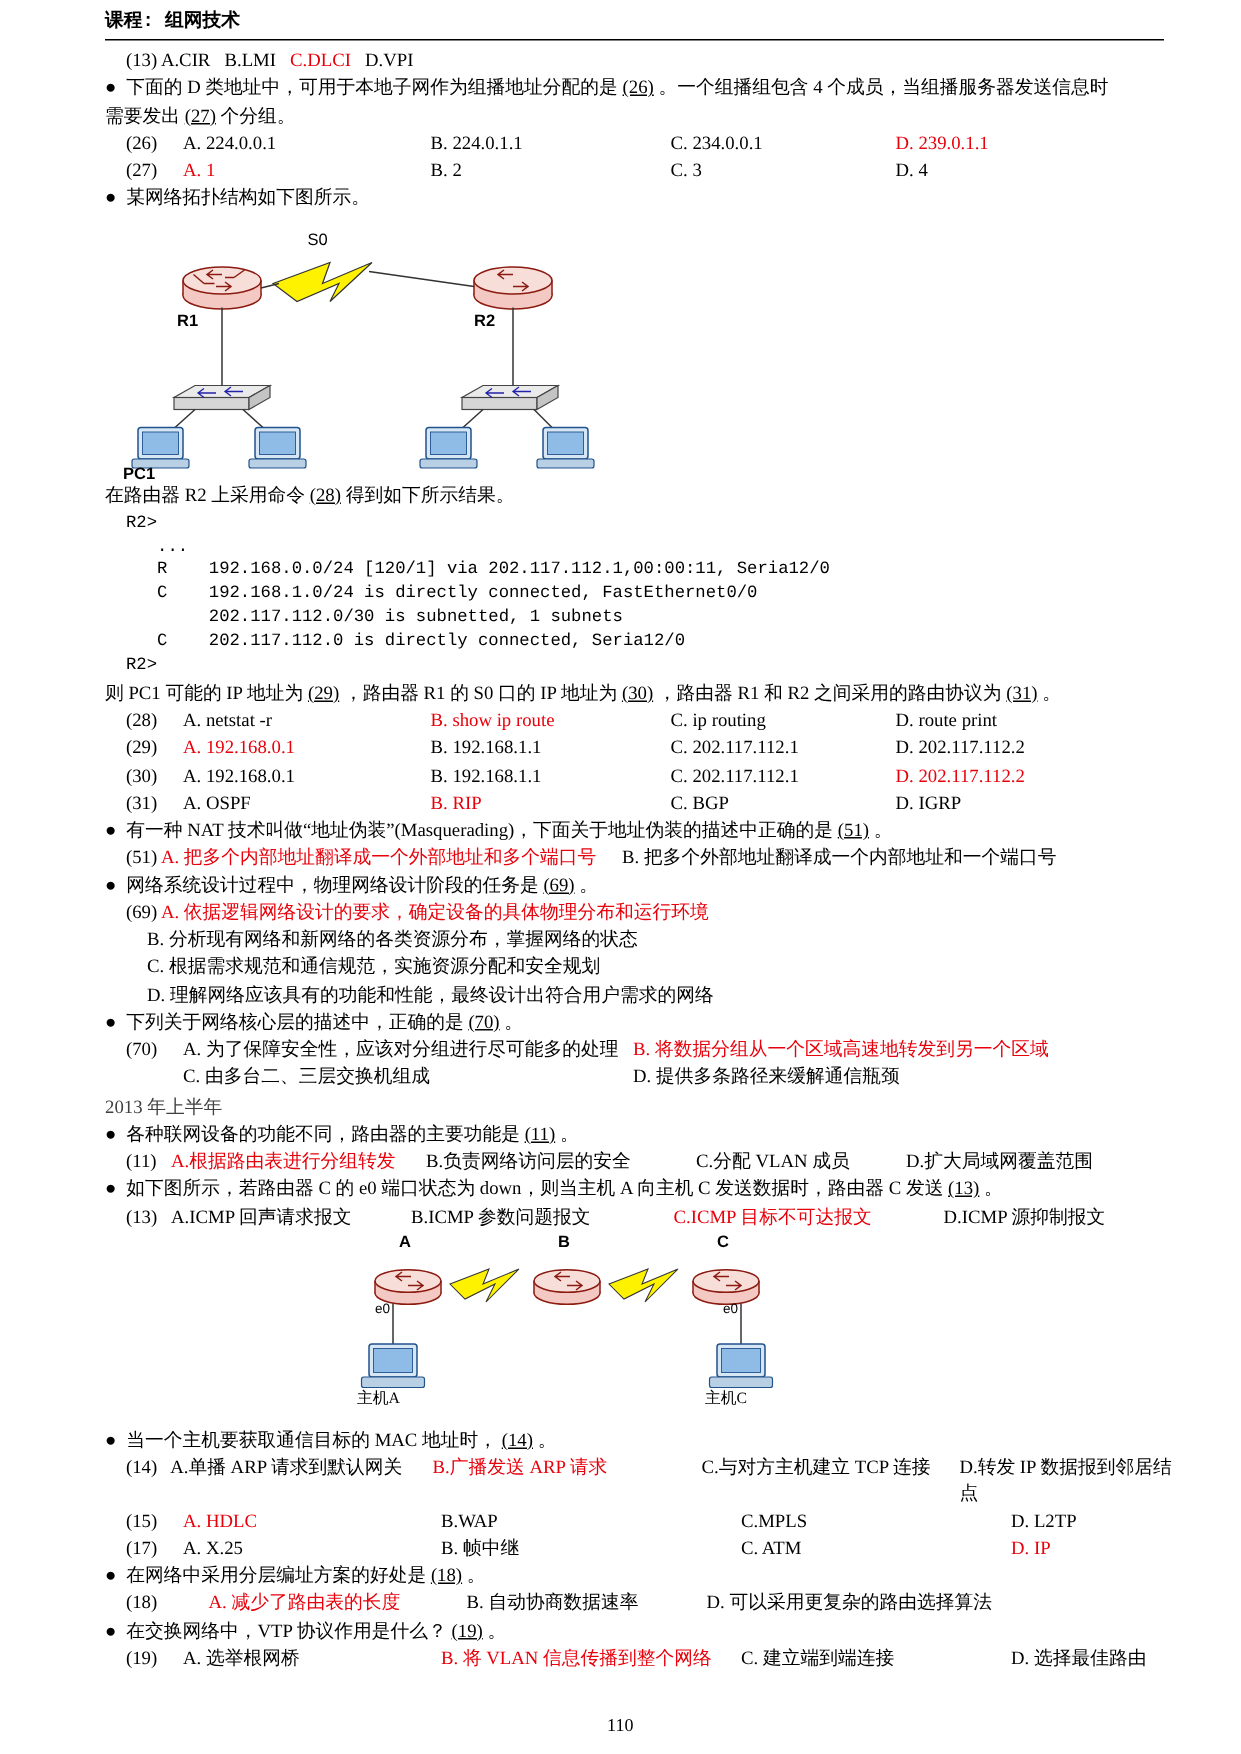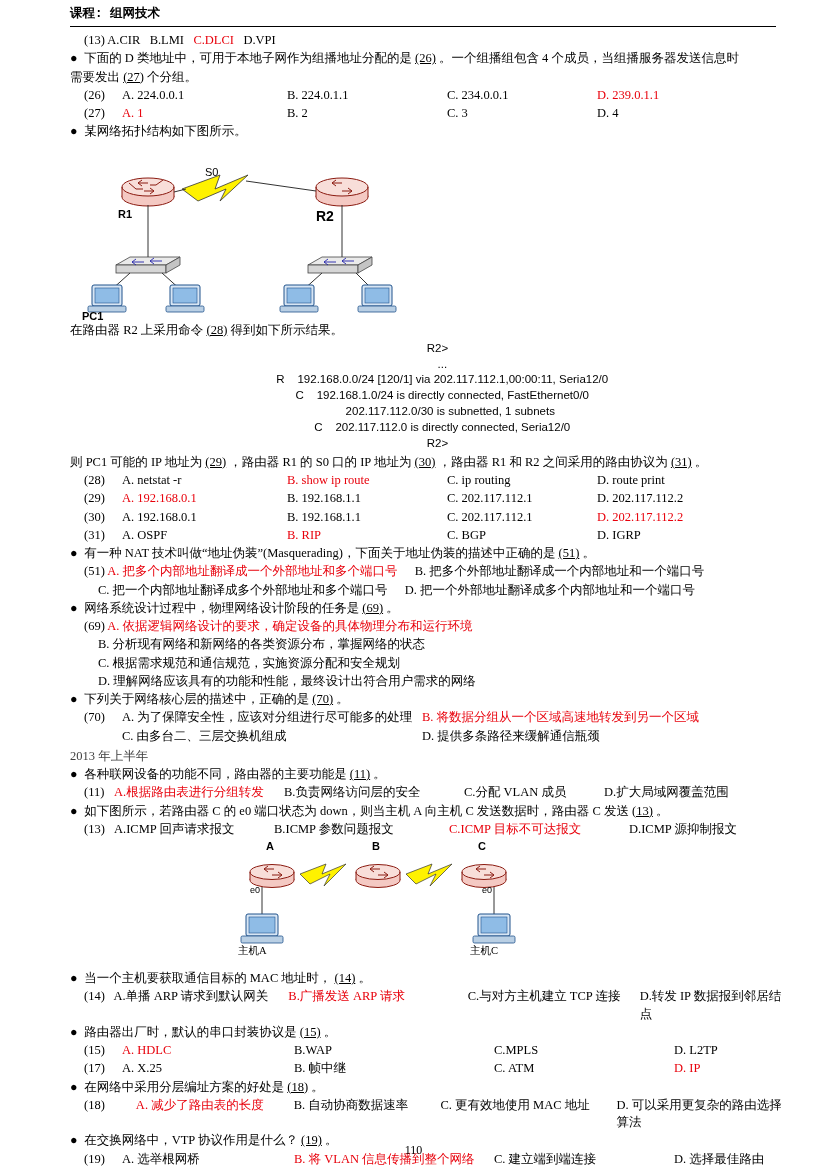--- a/index.html
+++ b/index.html
@@ -28,21 +28,21 @@
     font-weight:bold;
     font-family:Liberation Mono, monospace;
   }
   .content{margin-top:22px;}
   .row{margin:0 0 1px 0;}
   .ind1{padding-left:14px;}
   .ind2{padding-left:28px;}
   .bullet{display:inline-block;width:11px;}
   .red{color:#e8000b;}
   .u{text-decoration:underline;}
-  .mono{font-family:Liberation Sans, sans-serif;font-size:11.5px;text-align:center;}
+  .mono{font-family:Liberation Mono, monospace;font-size:11.5px;}
   .opts{display:flex;}
   .opts > span{display:block;}
   .c1{width:38px;}
   .c2{width:165px;}
   .c3{width:160px;}
   .c4{width:150px;}
   .c5{width:150px;}
   .figure1{position:relative;height:175px;margin:4px 0 2px 0;}
   .figure2{position:relative;height:128px;margin:2px 0 2px 0;}
   .codeblk{margin:2px 0 2px 0;}
@@ -169,23 +169,23 @@
           <rect x="214" y="140" width="30" height="21" rx="2" fill="#d7e6f5" stroke="#20528c" stroke-width="1"></rect>
           <rect x="217" y="143" width="24" height="15" fill="#8fbce6" stroke="#20528c" stroke-width="0.6"></rect>
           <rect x="210" y="161" width="38" height="6" rx="1.5" fill="#b9cfe4" stroke="#20528c" stroke-width="0.8"></rect>
         </g>
         <g>
           <rect x="292" y="140" width="30" height="21" rx="2" fill="#d7e6f5" stroke="#20528c" stroke-width="1"></rect>
           <rect x="295" y="143" width="24" height="15" fill="#8fbce6" stroke="#20528c" stroke-width="0.6"></rect>
           <rect x="288" y="161" width="38" height="6" rx="1.5" fill="#b9cfe4" stroke="#20528c" stroke-width="0.8"></rect>
         </g>
       </svg>
-      <div style="position:absolute;left:135px;top:20px;font-size:11px;font-family:'Liberation Sans',sans-serif;">S0</div>
+      <div style="position:absolute;left:135px;top:8px;font-size:11px;font-family:'Liberation Sans',sans-serif;">S0</div>
       <div style="position:absolute;left:48px;top:62px;font-size:11px;font-weight:bold;font-family:'Liberation Sans',sans-serif;">R1</div>
-      <div style="position:absolute;left:246px;top:62px;font-size:14px;font-weight:bold;font-family:'Liberation Sans',sans-serif;">R2</div>
+      <div style="position:absolute;left:246px;top:62px;font-size:11px;font-weight:bold;font-family:'Liberation Sans',sans-serif;">R2</div>
       <div style="position:absolute;left:12px;top:164px;font-size:11px;font-weight:bold;font-family:'Liberation Sans',sans-serif;">PC1</div>
     </div>
 
     <div class="row">
       <span>在路由器 R2 上采用命令</span>
       <span class="u">(28)</span>
       <span>得到如下所示结果。</span>
     </div>
 
     <div class="codeblk mono ind1">
@@ -241,24 +241,20 @@
       <span class="bullet">●</span>
       <span>有一种 NAT 技术叫做“地址伪装”(Masquerading)，下面关于地址伪装的描述中正确的是</span>
       <span class="u">(51)</span>
       <span>。</span>
     </div>
     <div class="row ind1">
       <span>(51)</span>
       <span class="red">A. 把多个内部地址翻译成一个外部地址和多个端口号</span>
       <span style="margin-left:14px;">B. 把多个外部地址翻译成一个内部地址和一个端口号</span>
     </div>
-    <div class="row ind2">
-      <span>C. 把一个内部地址翻译成多个外部地址和多个端口号</span>
-      <span style="margin-left:14px;">D. 把一个外部地址翻译成多个内部地址和一个端口号</span>
-    </div>
 
     <div class="row">
       <span class="bullet">●</span>
       <span>网络系统设计过程中，物理网络设计阶段的任务是</span>
       <span class="u">(69)</span>
       <span>。</span>
     </div>
     <div class="row ind1">
       <span>(69)</span>
       <span class="red">A. 依据逻辑网络设计的要求，确定设备的具体物理分布和运行环境</span>
@@ -381,26 +377,20 @@
       <span>。</span>
     </div>
     <div class="row ind1 opts">
       <span style="width:30px;">(14)</span>
       <span style="width:178px;">A.单播 ARP 请求到默认网关</span>
       <span class="red" style="width:150px;">B.广播发送 ARP 请求</span>
       <span style="width:175px;margin-left:32px;">C.与对方主机建立 TCP 连接</span>
       <span>D.转发 IP 数据报到邻居结点</span>
     </div>
 
-    <div class="row">
-      <span class="bullet">●</span>
-      <span>路由器出厂时，默认的串口封装协议是</span>
-      <span class="u">(15)</span>
-      <span>。</span>
-    </div>
     <div class="row ind1 opts">
       <span style="width:38px;">(15)</span>
       <span class="red" style="width:172px;">A. HDLC</span>
       <span style="width:200px;">B.WAP</span>
       <span style="width:180px;">C.MPLS</span>
       <span>D. L2TP</span>
     </div>
 
     <div class="row ind1 opts">
       <span style="width:38px;">(17)</span>
@@ -413,21 +403,20 @@
     <div class="row">
       <span class="bullet">●</span>
       <span>在网络中采用分层编址方案的好处是</span>
       <span class="u">(18)</span>
       <span>。</span>
     </div>
     <div class="row ind1 opts">
       <span style="width:38px;">(18)</span>
       <span class="red" style="width:172px;margin-left:17px;">A. 减少了路由表的长度</span>
       <span style="width:160px;">B. 自动协商数据速率</span>
-      <span style="width:192px;">C. 更有效地使用 MAC 地址</span>
       <span>D. 可以采用更复杂的路由选择算法</span>
     </div>
 
     <div class="row">
       <span class="bullet">●</span>
       <span>在交换网络中，VTP 协议作用是什么？</span>
       <span class="u">(19)</span>
       <span>。</span>
     </div>
     <div class="row ind1 opts">

